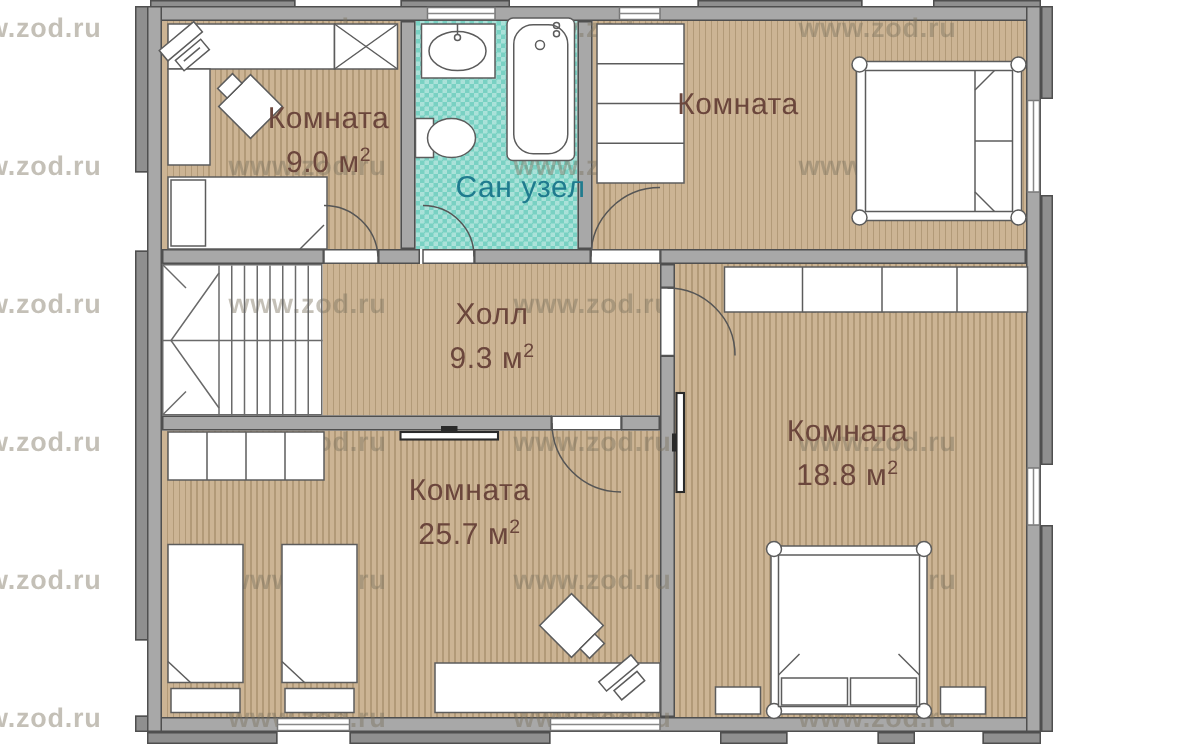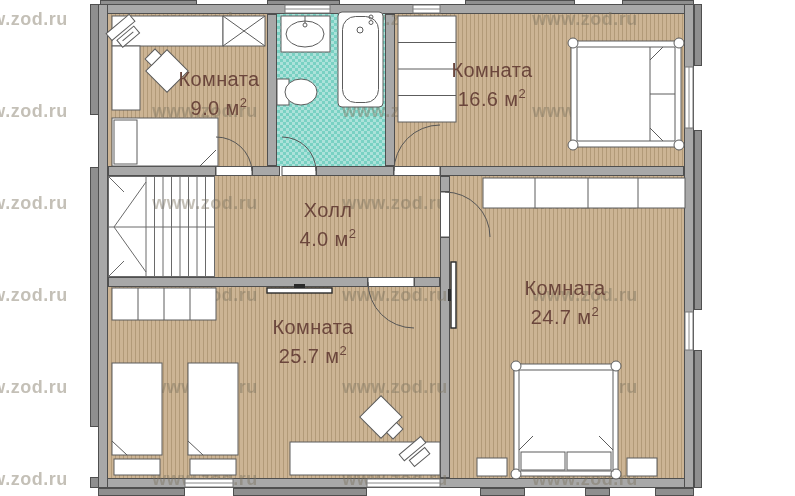--- a/index.html
+++ b/index.html
@@ -287,30 +287,30 @@
       <rect class="leaf" x="368" y="277.5" width="46" height="9"></rect>
       <path class="d" d="M 368 282 A 46 46 0 0 0 414 328"></path>
     </g>
   </svg>
 
   <div class="room-label" style="left:134px;top:68px">
     <div>Комната</div>
     <div><span>9.0</span> <span>м</span><sup>2</sup></div>
   </div>
   <div class="room-label bath" style="left:262px;top:114px">
+    <div>Сан узел</div>
   </div>
   <div class="room-label" style="left:407px;top:59px">
     <div>Комната</div>
-    <div><span>16.6</span> <span>м</span><sup>2</sup></div>
   </div>
   <div class="room-label" style="left:243px;top:199px">
     <div>Холл</div>
-    <div><span>4.0</span> <span>м</span><sup>2</sup></div>
+    <div><span>9.3</span> <span>м</span><sup>2</sup></div>
   </div>
   <div class="room-label" style="left:228px;top:316px">
     <div>Комната</div>
     <div><span>25.7</span> <span>м</span><sup>2</sup></div>
   </div>
   <div class="room-label" style="left:480px;top:277px">
     <div>Комната</div>
-    <div><span>24.7</span> <span>м</span><sup>2</sup></div>
+    <div><span>18.8</span> <span>м</span><sup>2</sup></div>
   </div>
 </div>
 
 </body></html>

